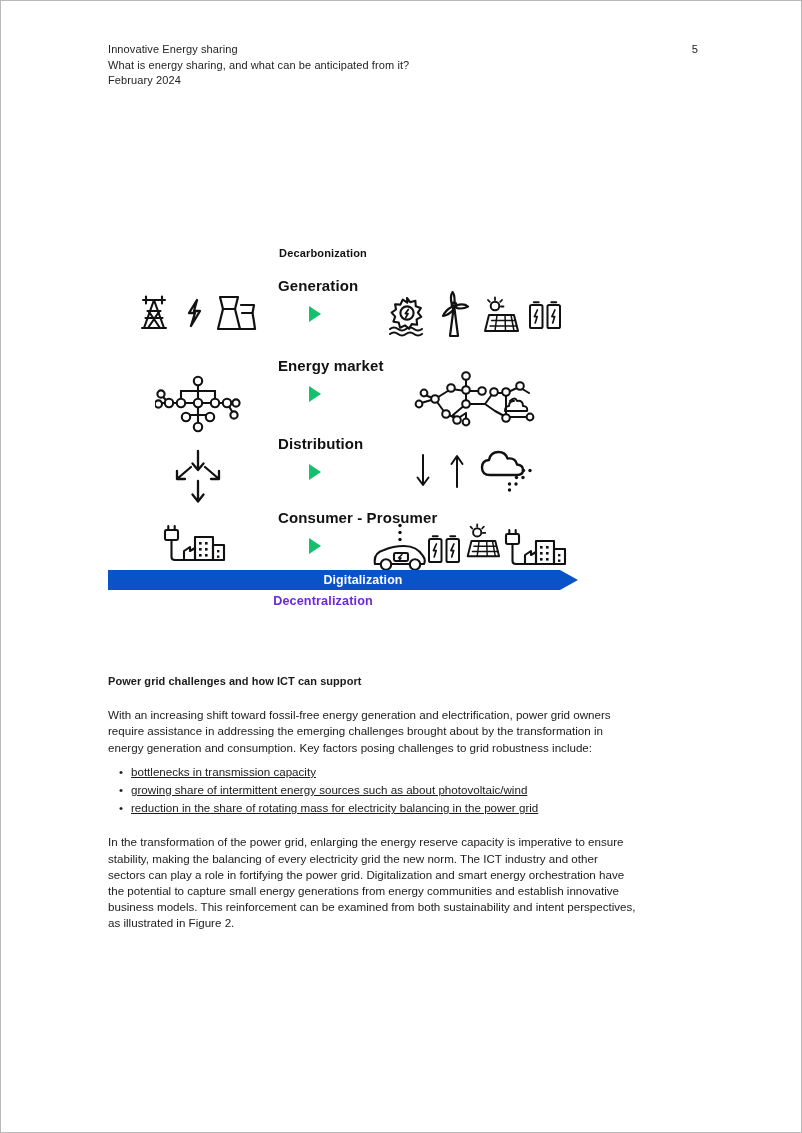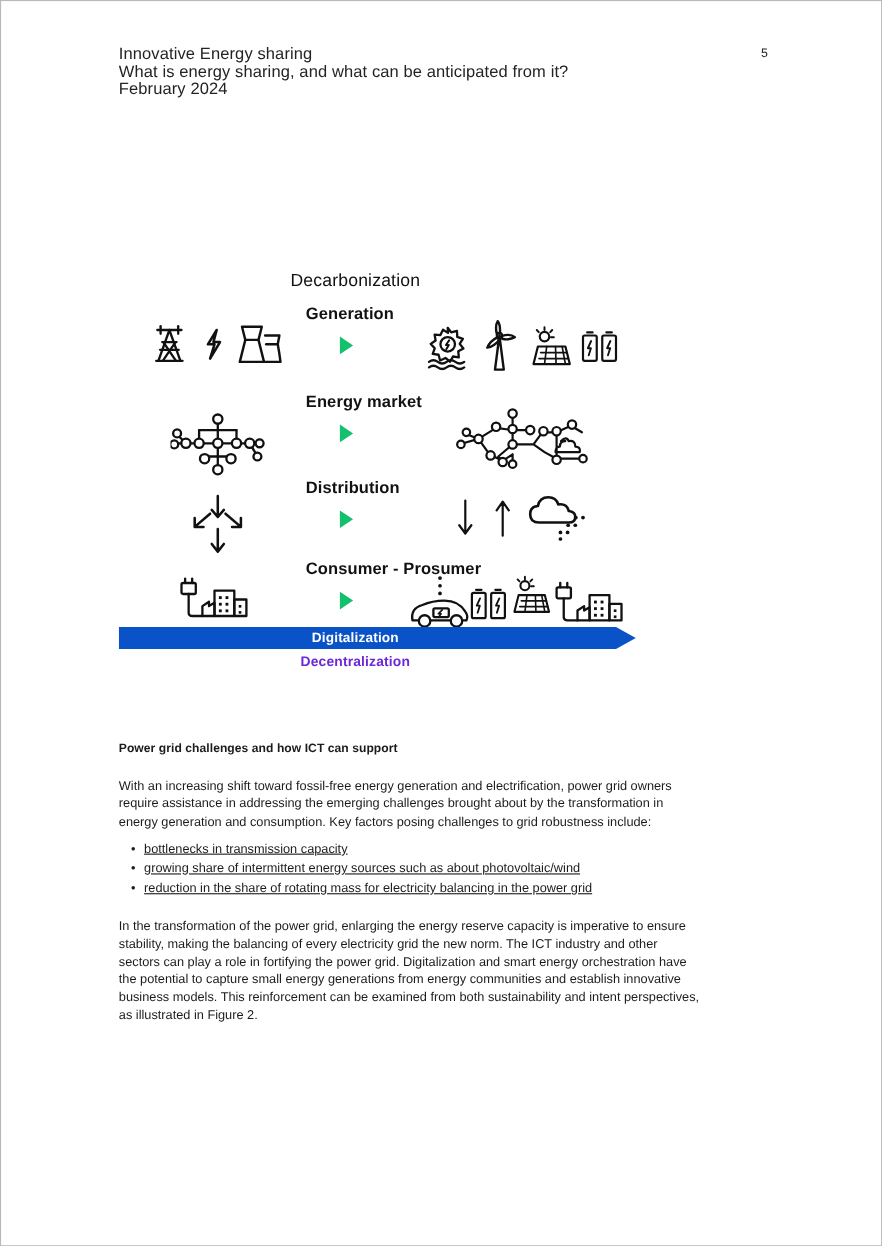--- a/index.html
+++ b/index.html
@@ -23,21 +23,21 @@
   }
 
   
   #header {
     position: absolute;
     left: 107px;
     top: 41px;
     width: 590px;
   }
   #header .hline {
-    font-size: 15px;
+    font-size: 11px;
     line-height: 15.6px;
     color: #232323;
     letter-spacing: .1px;
     white-space: nowrap;
   }
   #page-number {
     position: absolute;
     right: 0;
     top: 0;
     font-size: 11.2px;
@@ -52,22 +52,22 @@
     top: 238px;
     width: 470px;
     height: 375px;
   }
   .fig-title {
     position: absolute;
     top: 8px;
     left: 0;
     width: 430px;
     text-align: center;
-    font-size: 16px;
-    font-weight: normal;
+    font-size: 11px;
+    font-weight: bold;
     color: #111111;
     letter-spacing: .15px;
   }
   .fig-bottom-title {
     position: absolute;
     top: 355px;
     left: 0;
     width: 430px;
     text-align: center;
     font-size: 12.6px;
@@ -121,20 +121,21 @@
     left: 0;
     top: 0;
     width: 430px;
     height: 20px;
     line-height: 20px;
     text-align: center;
     font-size: 12.4px;
     font-weight: bold;
     color: #ffffff;
     letter-spacing: .15px;
+    padding-left: 40px;
   }
 
   
   #content {
     position: absolute;
     left: 107px;
     top: 636px;
     width: 530px;
     font-size: 11.6px;
     line-height: 16.2px;

